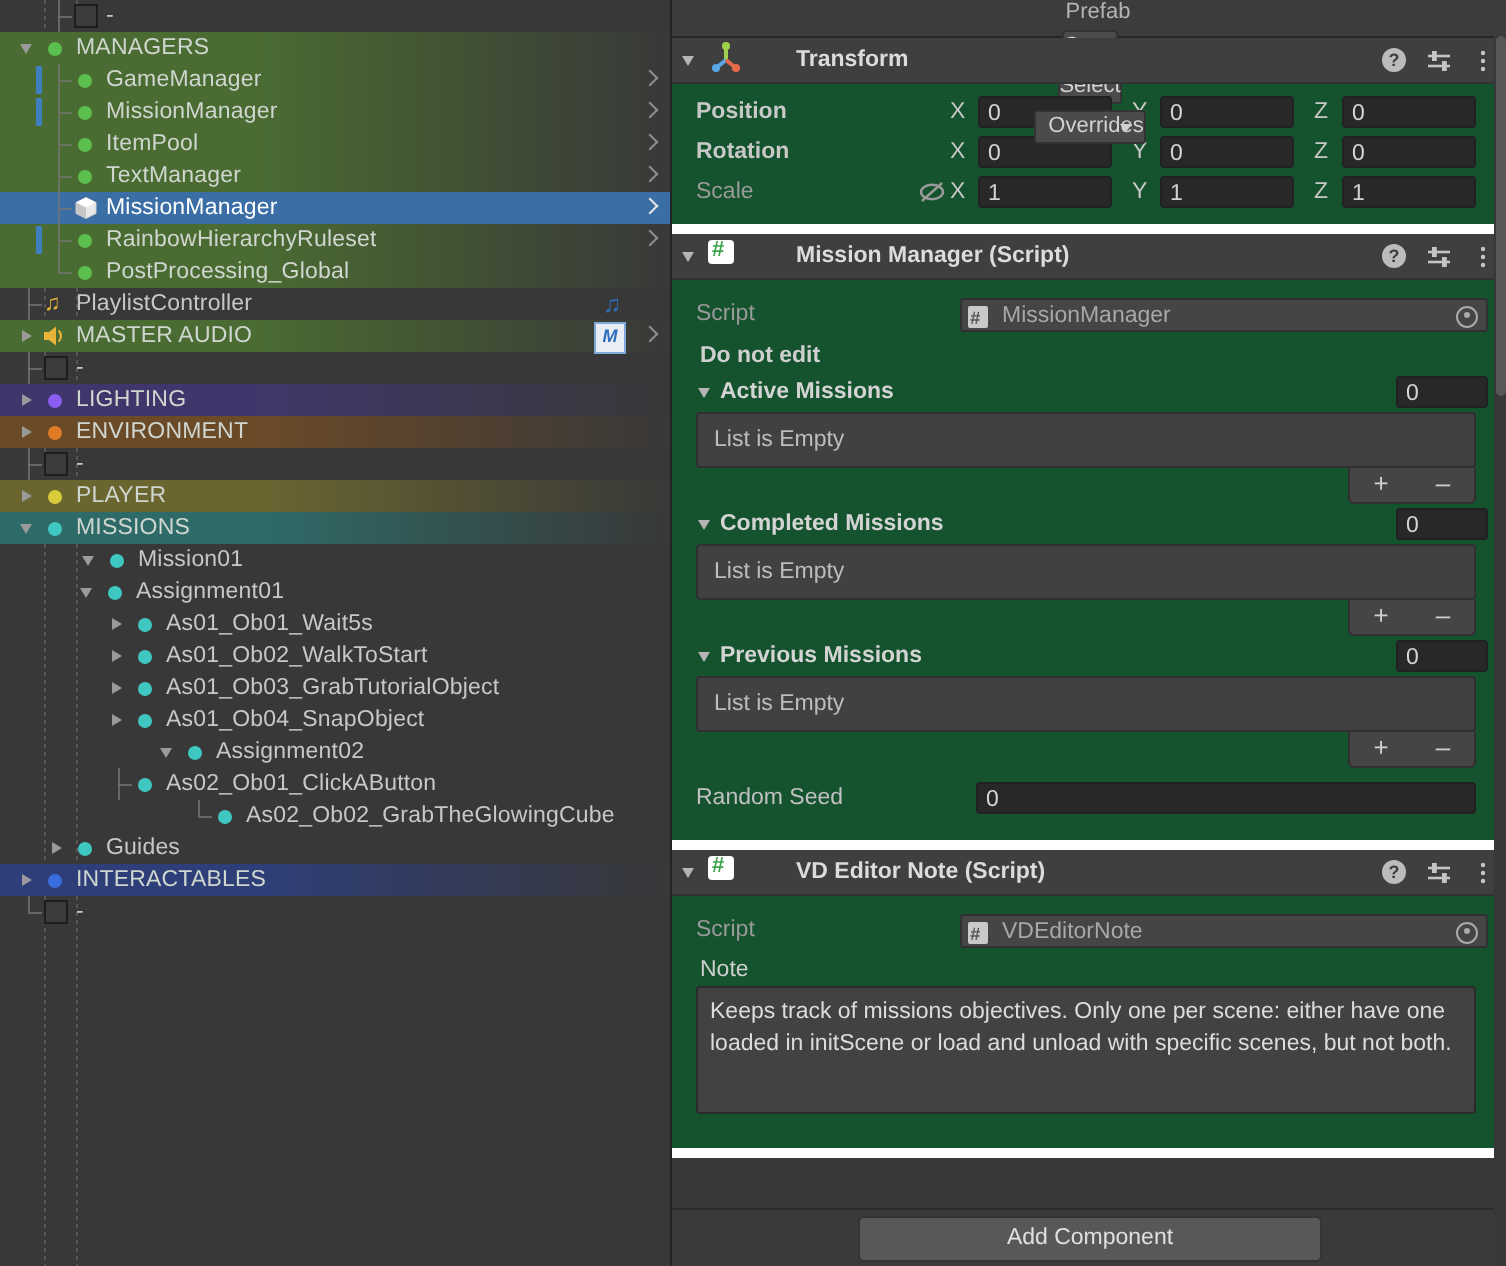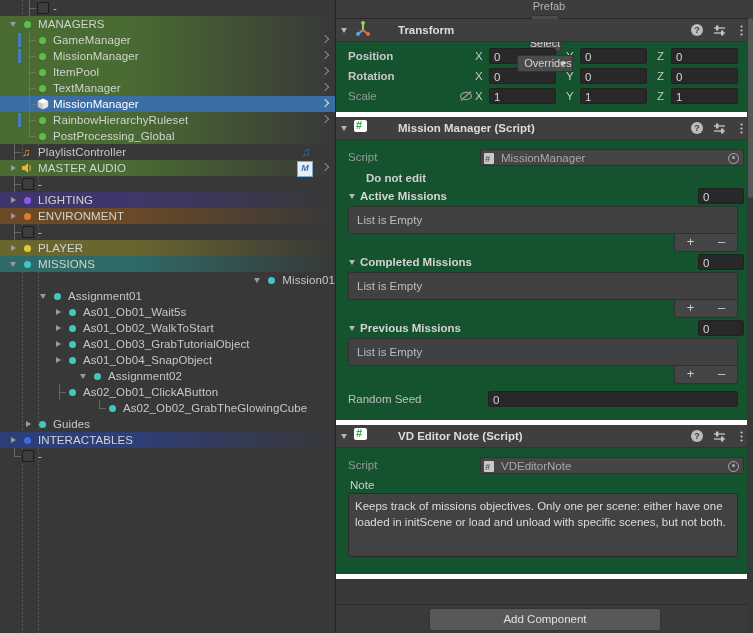--- a/index.html
+++ b/index.html
@@ -100,21 +100,21 @@
           font-size:11.5px;box-sizing:border-box;}
   .objfld .sico{position:absolute;left:3px;top:3px;width:10px;height:11px;background:#c9c9c9;
                 border-radius:1px;}
   .objfld .sico:before{content:"#";position:absolute;left:1px;top:-2px;font-size:9px;
                        font-weight:bold;color:#555;}
   .objfld .picker{position:absolute;right:4px;top:3px;width:11px;height:11px;
                   border-radius:50%;border:1.4px solid #aaa;box-sizing:border-box;}
   .objfld .picker:before{content:"";position:absolute;left:2.5px;top:2.5px;width:3px;
                          height:3px;border-radius:50%;background:#aaa;}
 
-  .plain{font-size:11.5px;color:#d0d0d0;font-weight:bold;padding:5px 0 2px 2px;margin-left:16px;}
+  .plain{font-size:11.5px;color:#d0d0d0;font-weight:bold;padding:5px 0 2px 2px;}
   .listhdr{display:flex;align-items:center;height:20px;}
   .listhdr .fold{width:12px;height:20px;position:relative;}
   .listhdr .fold .tri{position:absolute;left:1px;top:8px;width:0;height:0;
         border-top:5px solid #b5b5b5;border-left:3.5px solid transparent;
         border-right:3.5px solid transparent;}
   .listhdr .ltitle{font-weight:bold;font-size:11.5px;color:#d4d4d4;flex:1;}
   .listhdr .cnt{width:46px;}
   .emptybox{height:26px;line-height:26px;background:#414141;border:1px solid #303030;
             border-radius:2px;color:#bdbdbd;font-size:11.5px;padding-left:8px;
             margin-right:6px;}
@@ -377,21 +377,21 @@
         </div>
         <span class="indent" style="width: 8px;"></span>
         <span class="tw open">
           <i class="tri"></i>
         </span>
         <span class="ic">
           <i class="dot" style="background: rgb(63, 199, 194);"></i>
         </span>
         <span class="lbl" style="color: rgb(207, 214, 207);">MISSIONS</span>
       </div>
-      <div class="row" style="top: 272px; position: absolute; left: 16px; right: 0px; justify-content: flex-end;">
+      <div class="row" style="top: 272px; position: absolute; left: 16px; right: 0px;">
         <span class="indent" style="width: 23px;"></span>
         <span class="tw open">
           <i class="tri"></i>
         </span>
         <span class="ic">
           <i class="dot" style="background: rgb(63, 199, 194);"></i>
         </span>
         <span class="lbl" style="color: rgb(199, 199, 199);">Mission01</span>
       </div>
       <div class="row" style="top: 288px; position: absolute; left: 0px; right: 0px;">

